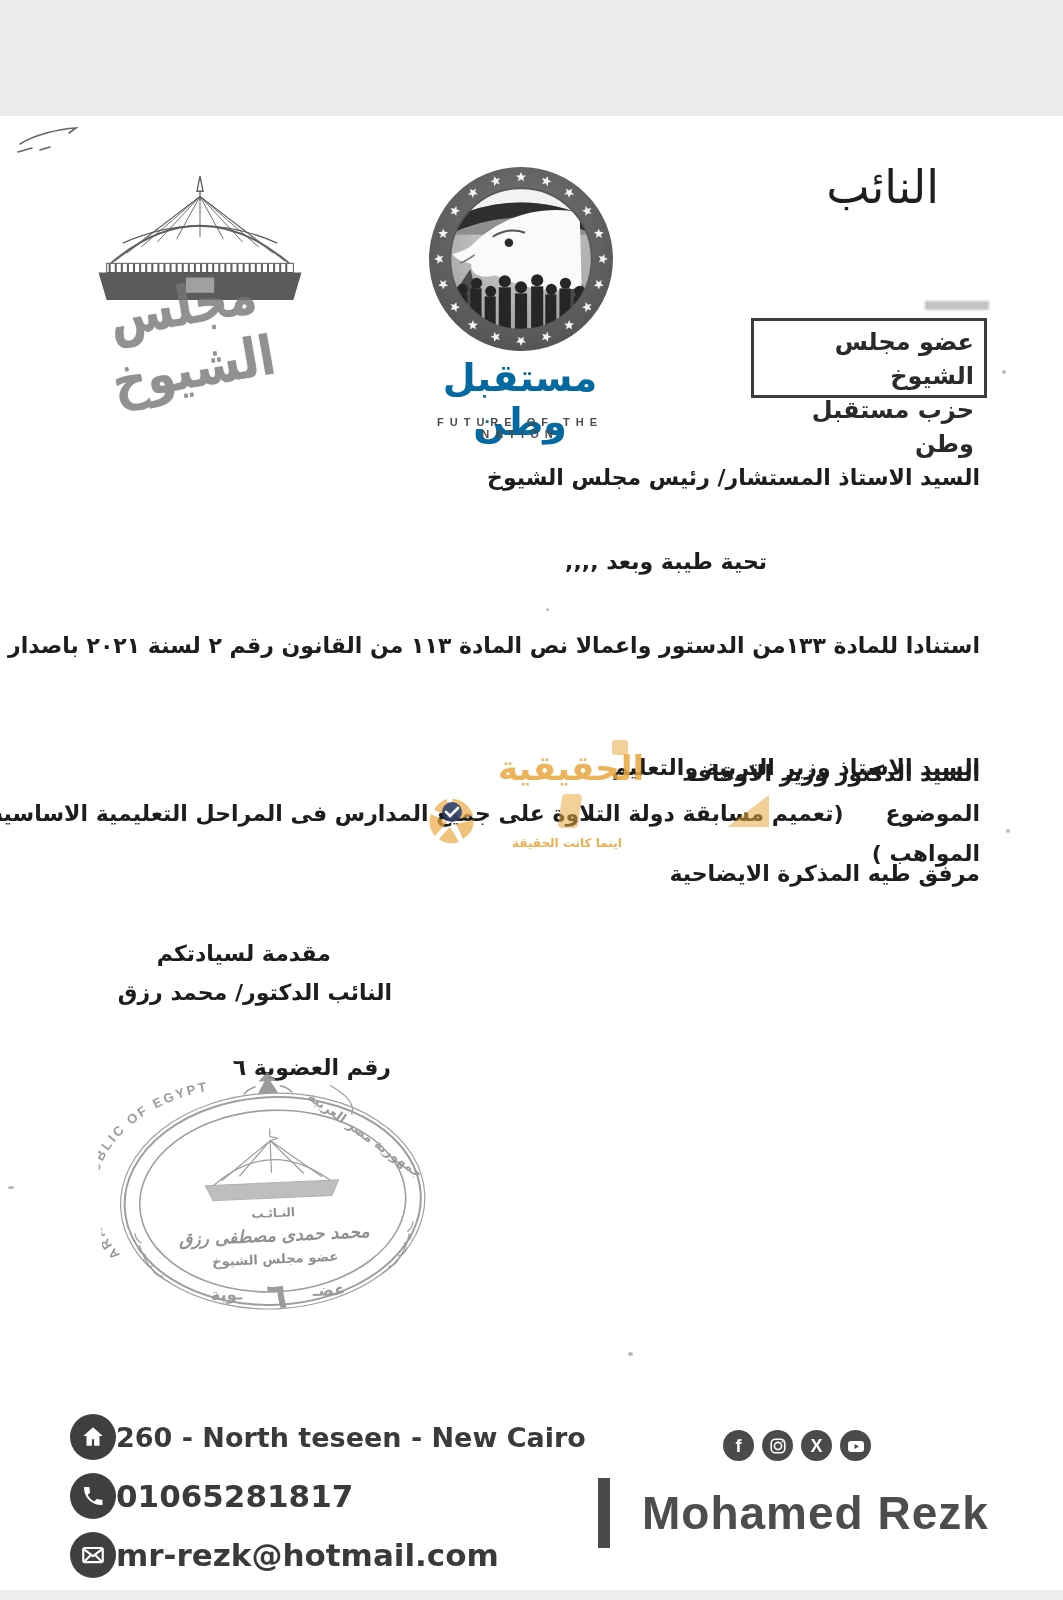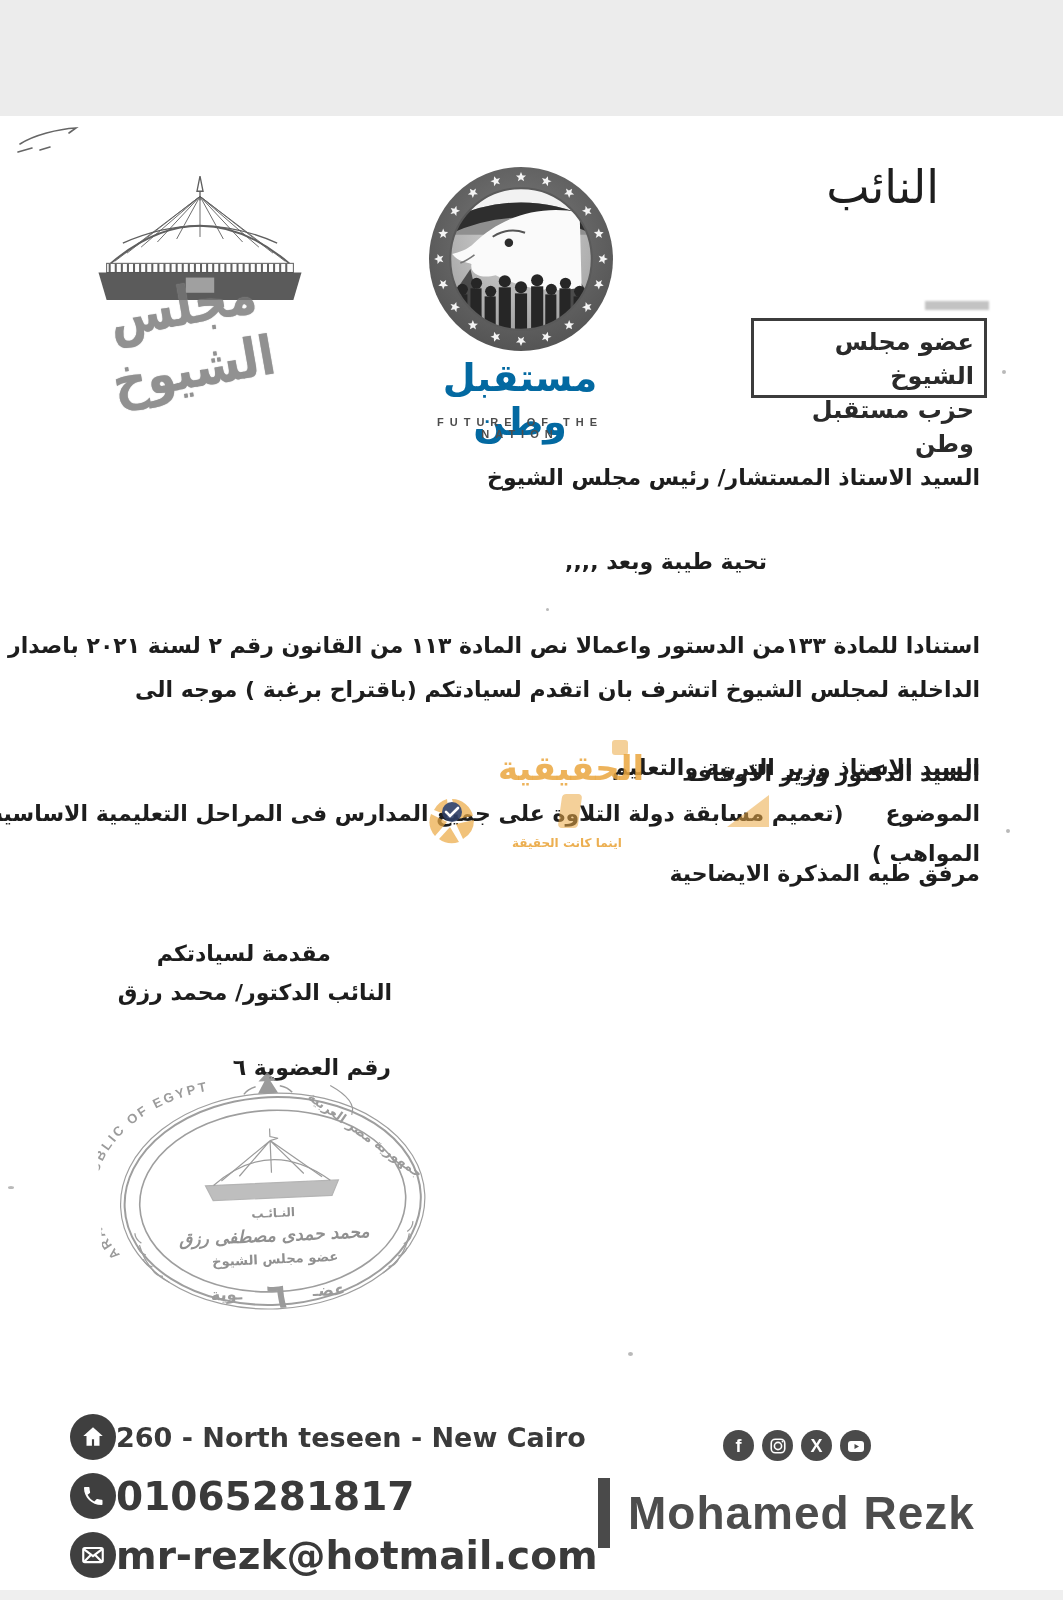--- a/index.html
+++ b/index.html
@@ -54,28 +54,28 @@
   .wm-blob.b{left:727px;top:795px;width:42px;height:32px;clip-path:polygon(0 100%,100% 0,100% 100%);}
   .wm-blob.c{left:612px;top:740px;width:16px;height:15px;border-radius:3px;}
 
   
   .stamp{position:absolute;left:100px;top:1070px;transform:rotate(-2.5deg);opacity:.85;}
 
   
   .footer-left{position:absolute;left:70px;top:1414px;display:flex;flex-direction:column;gap:13px;}
   .contact-row{display:flex;align-items:center;}
   .icon-circle{width:46px;height:46px;border-radius:50%;background:#3f3f3f;display:flex;align-items:center;justify-content:center;flex:0 0 auto;}
-  .contact-text{font-size:39px;font-weight:800;color:#3a3a3a;letter-spacing:0px;}
+  .contact-text{font-size:31px;font-weight:800;color:#3a3a3a;letter-spacing:0px;}
   .contact-text.addr{font-size:27px;}
 
   .social-row{position:absolute;left:723px;top:1430px;display:flex;gap:8px;}
   .social-circle{width:31px;height:31px;border-radius:50%;background:#4a4a4a;display:flex;align-items:center;justify-content:center;
       color:#fff;font-weight:800;font-family:"Liberation Sans",sans-serif;}
   .social-circle .glyph{font-size:18px;line-height:1;}
-  .footer-name{position:absolute;left:598px;top:1478px;display:flex;align-items:center;gap:18px;}
+  .footer-name{position:absolute;left:598px;top:1478px;display:flex;align-items:center;gap:32px;}
   .name-bar{width:12px;height:70px;background:#4a4a4a;}
   .brand-name{font-family:"Liberation Sans",sans-serif;font-size:46px;font-weight:800;color:#4d4d4d;letter-spacing:1px;}
 
   
   .scribble{position:absolute;left:14px;top:122px;}
   .speck{position:absolute;background:#8a8a8a;border-radius:50%;opacity:.6;}
 </style>
 </head>
 <body>
 
@@ -180,21 +180,20 @@
     <rect x="28" y="90" width="184" height="9" fill="#fdfdfd" stroke="#5f5f5f" stroke-width="1"></rect>
     <path d="M30,94.5 H210" stroke="#5f5f5f" stroke-width="8" stroke-dasharray="2 4"></path>
     <path d="M20,99 L220,99 L212,126 L28,126 Z" fill="#4d4d4d" opacity=".92"></path>
     <rect x="106" y="104" width="28" height="15" fill="#d9d9d9" opacity=".55"></rect>
   </svg>
   <div class="senate-calligraphy">مجلس الشيوخ</div>
 
   <div class="ar addressee">السيد الاستاذ المستشار/ رئيس مجلس الشيوخ</div>
   <div class="ar greeting">تحية طيبة وبعد  ,,,,</div>
   <div class="ar intro1">استنادا للمادة ١٣٣من الدستور واعمالا نص المادة ١١٣ من القانون رقم ٢ لسنة ٢٠٢١ باصدار اللائحة</div>
-  <div class="ar intro2">الداخلية لمجلس الشيوخ   اتشرف بان اتقدم لسيادتكم (باقتراح برغبة ) موجه الى</div>
   <div class="ar recipient1">السيد الاستاذ  وزير التربية والتعليم</div>
   <div class="ar recipient2">السيد الدكتور وزير الاوقاف</div>
   <div class="ar subject">
     <span>الموضوع</span>
     <span>(تعميم مسابقة دولة التلاوة على جميع المدارس فى المراحل التعليمية الاساسية لاكتشاف</span>
   </div>
   <div class="ar subject2">المواهب )</div>
   <div class="ar attachment">مرفق طيه المذكرة الايضاحية</div>
   <div class="ar presented">مقدمة لسيادتكم</div>
   <div class="ar signer-name">النائب الدكتور/ محمد رزق</div>

